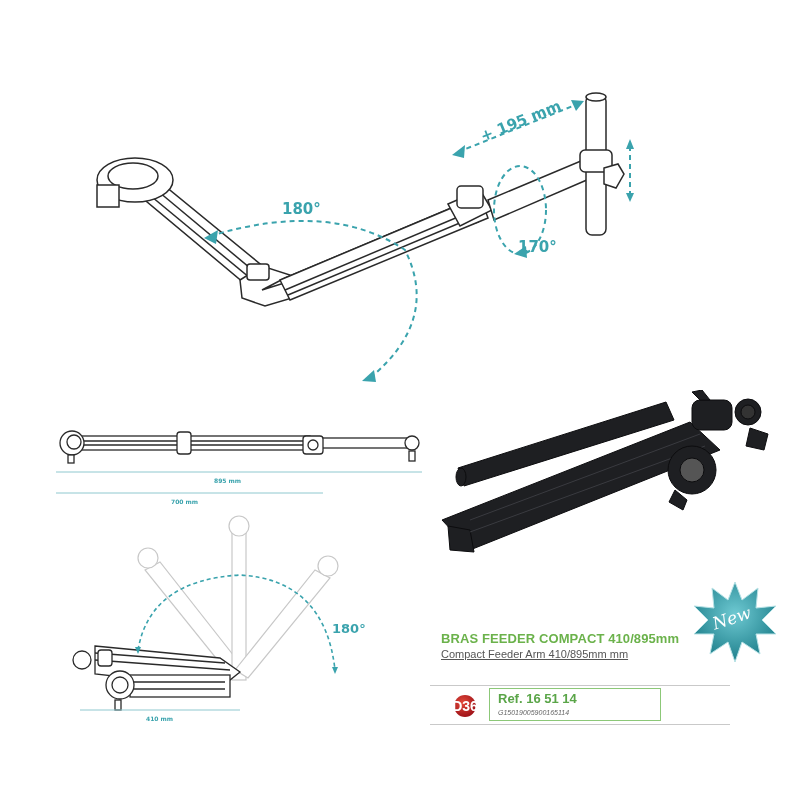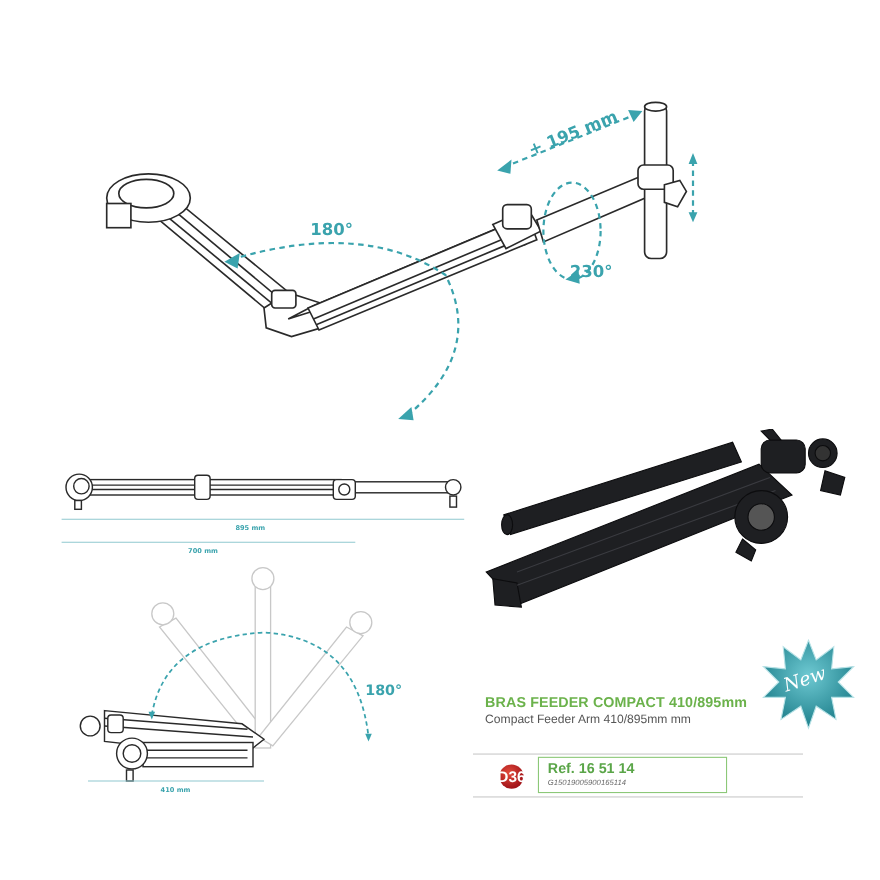--- a/index.html
+++ b/index.html
@@ -2,21 +2,21 @@
 <html><head>
 <meta charset="utf-8">
 <style>
   html,body{margin:0;padding:0;background:#fff;}
   body{width:800px;height:800px;position:relative;overflow:hidden;font-family:"DejaVu Sans",sans-serif;}
   .abs{position:absolute;}
   svg{position:absolute;left:0;top:0;}
   .lbl-lg{font-weight:bold;font-size:15px;color:#3aa3ad;}
   .lbl-sm{font-weight:bold;font-size:6px;color:#3aa3ad;}
   .title{font-family:Liberation Sans, sans-serif;font-weight:bold;font-size:13px;color:#6bb24b;letter-spacing:0.1px;}
-  .subtitle{font-family:"Liberation Sans",sans-serif;font-size:11px;color:#555;}
+  .subtitle{font-family:"Liberation Sans",sans-serif;font-size:11px;color:#555;text-decoration:underline;}
   .refbox{border:1.5px solid #8cc878;background:#fff;}
   .ref{font-family:"Liberation Sans",sans-serif;font-weight:bold;font-size:13px;color:#5aa548;}
   .barcode{font-family:"Liberation Sans",sans-serif;font-style:italic;font-size:7px;color:#666;}
   .badge{width:22px;height:22px;border-radius:50%;background:radial-gradient(circle at 40% 35%,#e34a3b,#a3151a 70%);color:#fff;font-family:"Liberation Sans",sans-serif;font-weight:bold;font-size:14px;display:flex;align-items:center;justify-content:center;}
   .newtxt{font-family:"DejaVu Serif",serif;font-style:italic;font-size:17px;color:#fff;transform:rotate(-18deg);}
 </style>
 </head>
 <body>
 
 <div class="abs" style="left:0;top:0;width:800px;height:400px;">
@@ -60,21 +60,21 @@
       <polygon points="452,155 465,145 464,158"></polygon>
       <polygon points="584,101 571,100 576,111"></polygon>
       <polygon points="630,139 626,149 634,149"></polygon>
       <polygon points="630,202 626,193 634,193"></polygon>
       <polygon points="514,254 526,246 527,258"></polygon>
       <polygon points="204,238 218,230 216,244"></polygon>
       <polygon points="362,381 374,370 376,382"></polygon>
     </g>
   </svg>
   <div class="abs lbl-lg" style="left:478px;top:112px;transform:rotate(-22deg);">+ 195 mm</div>
-  <div class="abs lbl-lg" style="left:518px;top:238px;">230°</div>
+  <div class="abs lbl-lg" style="left:518px;top:238px;">170°</div>
   <div class="abs lbl-lg" style="left:282px;top:200px;">180°</div>
 </div>
 
 <div class="abs" style="left:40px;top:420px;width:400px;height:100px;">
   <svg width="400" height="100" viewBox="0 0 400 100">
     <g stroke="#2a2a2a" stroke-width="1.3" fill="#fff">
       <rect x="40" y="16" width="230" height="14"></rect>
       <line x1="40" y1="21" x2="270" y2="21"></line>
       <line x1="40" y1="25" x2="270" y2="25"></line>
       <rect x="270" y="18" width="100" height="10"></rect>

